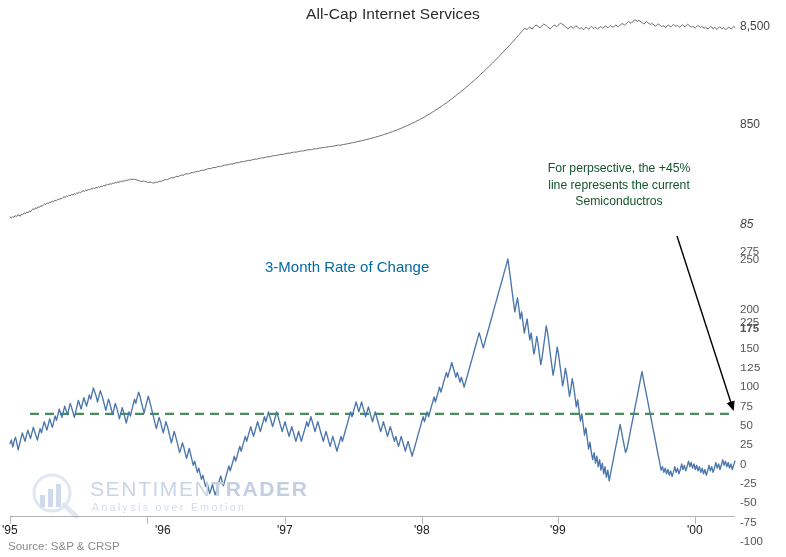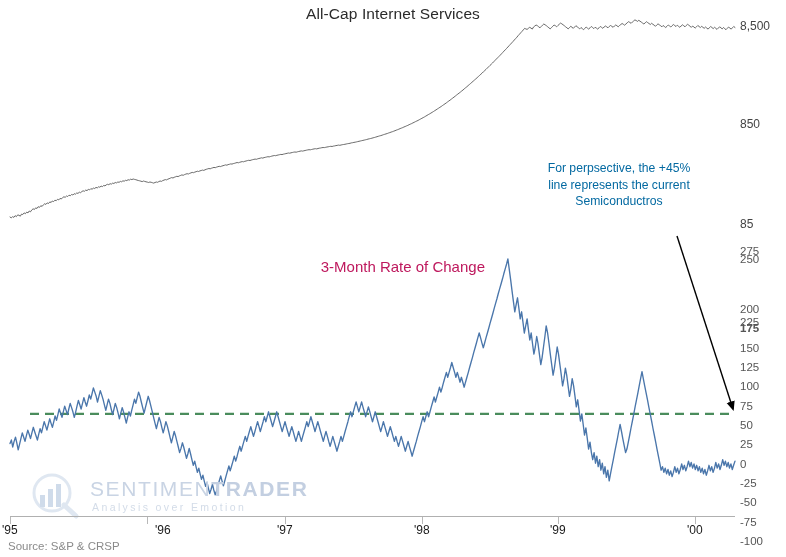--- a/index.html
+++ b/index.html
@@ -9,32 +9,32 @@
     font-family:"Liberation Sans","DejaVu Sans",sans-serif;
     -webkit-font-smoothing:antialiased;
   }
   #chart-root{position:absolute;inset:0;}
 
   .title{
     position:absolute;left:0;right:0;top:5px;text-align:center;
     font-size:15.5px;color:#2b2b2b;letter-spacing:.1px;
   }
   .subtitle{
-    position:absolute;top:258px;left:265px;width:220px;text-align:right;
-    font-size:15px;color:#be185d;
+    position:absolute;top:258px;left:265px;width:220px;text-align:left;
+    font-size:15px;color:#0369a1;
   }
 
   .axis-label{
     position:absolute;font-size:11.5px;color:#555555;white-space:nowrap;
   }
   .axis-label.top{font-size:12px;color:#444;}
 
   .annotation{
     position:absolute;left:524px;top:160px;width:190px;
-    font-size:12.2px;line-height:16.6px;color:#0369a1;text-align:center;
+    font-size:12.2px;line-height:16.6px;color:#14532d;text-align:center;
   }
 
   .axis-line{
     position:absolute;left:10px;top:516px;width:725px;height:1px;
     background:#b0b0b0;
   }
   .tick{position:absolute;top:517px;width:1px;height:7px;background:#b8b8b8;}
   .year{
     position:absolute;top:523px;font-size:12px;color:#1a1a1a;
   }
@@ -61,29 +61,29 @@
 <body>
 
 <div id="chart-root">
 
   <div class="title">All-Cap Internet Services</div>
 
   <div class="subtitle">3-Month Rate of Change</div>
 
   <div class="axis-label top" style="left:740px;top:19px;">8,500</div>
   <div class="axis-label top" style="left:740px;top:117px;">850</div>
-  <div class="axis-label top" style="left:740px;top:217px;">85</div>
+  <div class="axis-label top" style="left:740px;top:217px;font-style:italic;">85</div>
 
   <div class="axis-label" style="left:740px;top:245px;">275</div>
   <div class="axis-label" style="left:740px;top:253px;">250</div>
   <div class="axis-label" style="left:740px;top:284px;margin-top:32px;">225</div>
   <div class="axis-label" style="left:740px;top:303px;">200</div>
   <div class="axis-label" style="left:740px;top:322px;font-weight:bold;">175</div>
   <div class="axis-label" style="left:740px;top:342px;">150</div>
-  <div class="axis-label" style="left:740px;top:361px;">125</div>
+  <div class="axis-label" style="left:740px;top:361px;font-family:Liberation Mono, monospace;">125</div>
   <div class="axis-label" style="left:740px;top:380px;">100</div>
   <div class="axis-label" style="left:740px;top:400px;">75</div>
   <div class="axis-label" style="left:740px;top:419px;">50</div>
   <div class="axis-label" style="left:740px;top:438px;">25</div>
   <div class="axis-label" style="left:740px;top:458px;">0</div>
   <div class="axis-label" style="left:740px;top:477px;">-25</div>
   <div class="axis-label" style="left:740px;top:496px;">-50</div>
   <div class="axis-label" style="left:740px;top:516px;">-75</div>
   <div class="axis-label" style="left:740px;top:535px;">-100</div>
 

